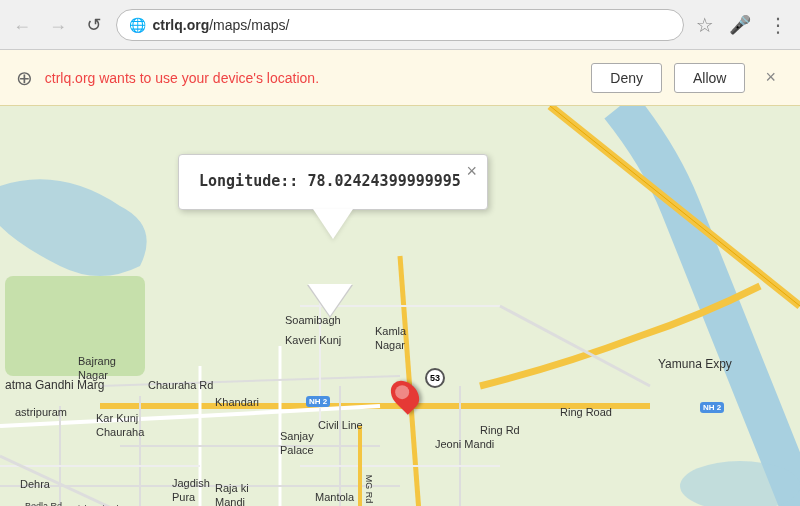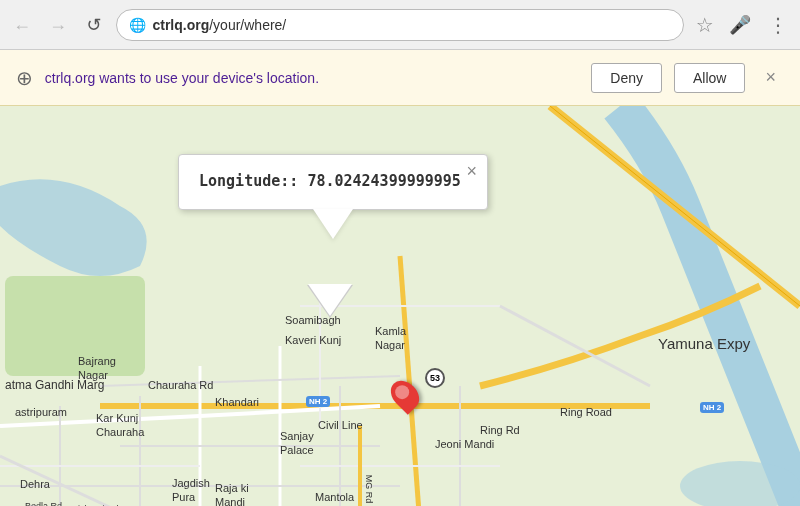--- a/index.html
+++ b/index.html
@@ -47,21 +47,21 @@
     .permission-banner {
       background: #fef9e7;
       border-bottom: 1px solid #e0d6a0;
       height: 56px;
       display: flex;
       align-items: center;
       padding: 0 16px;
       gap: 12px;
     }
     .perm-icon { font-size: 20px; color: #666; flex-shrink: 0; }
-    .perm-text { flex: 1; font-size: 14px; color: #4c1d95; }
+    .perm-text { flex: 1; font-size: 14px; color: #ef4444; }
     .perm-deny-btn {
       padding: 6px 18px;
       border: 1px solid #aaa;
       background: white;
       border-radius: 3px;
       font-size: 14px;
       cursor: pointer;
       color: #333;
     }
     .perm-allow-btn {
@@ -165,21 +165,21 @@
 <body>
 
 <div class="browser-chrome">
   <button class="nav-btn disabled">←</button>
   <button class="nav-btn disabled">→</button>
   <button class="nav-btn">↺</button>
 
   <div class="address-bar">
     <span class="globe-icon">🌐</span>
     <span class="url-text">
-      <span class="domain">ctrlq.org</span><span>/your/where/</span>
+      <span class="domain">ctrlq.org</span><span>/maps/maps/</span>
     </span>
   </div>
 
   <div class="address-bar-actions">
     <button style="border:none;background:none;font-size:20px;color:#888;cursor:pointer;">☆</button>
     <button style="border:none;background:none;font-size:18px;color:#888;cursor:pointer;">🎤</button>
     <button style="border:none;background:none;font-size:20px;color:#666;cursor:pointer;">⋮</button>
   </div>
 </div>
 
@@ -251,21 +251,21 @@
   <div class="label" style="left:96px;top:305px;line-height:1.3">Kar Kunj<br>Chauraha</div>
   <div class="label" style="left:280px;top:323px;line-height:1.3">Sanjay<br>Palace</div>
   <div class="label" style="left:318px;top:313px">Civil Line</div>
   <div class="label" style="left:435px;top:332px">Jeoni Mandi</div>
   <div class="label" style="left:172px;top:370px;line-height:1.3">Jagdish<br>Pura</div>
   <div class="label" style="left:215px;top:375px;line-height:1.3">Raja ki<br>Mandi</div>
   <div class="label" style="left:315px;top:385px">Mantola</div>
   <div class="label" style="left:72px;top:398px;font-size:9px">Bichpuri Rd</div>
   <div class="label" style="left:560px;top:300px">Ring Road</div>
   <div class="label" style="left:480px;top:318px">Ring Rd</div>
-  <div class="label" style="left:658px;top:229px;font-size:15px">Yamuna Expy</div>
+  <div class="label" style="left:658px;top:251px;font-size:12px">Yamuna Expy</div>
   <div class="label" style="left:355px;top:378px;font-size:9px;transform:rotate(90deg)">MG Rd</div>
 
   <div class="nh-shield" style="left:306px;top:290px">NH 2</div>
   <div class="nh-shield" style="left:700px;top:296px">NH 2</div>
 
   <div style="position:absolute;left:425px;top:262px;width:20px;height:20px;border-radius:50%;border:2px solid #555;background:white;display:flex;align-items:center;justify-content:center;font-size:9px;font-weight:bold;">53</div>
 
   <div class="map-pin" style="left:393px;bottom:95px;">
     <div style="width:24px;height:32px;background:#e53935;border-radius:50% 50% 50% 0;transform:rotate(-45deg);position:relative;box-shadow:2px 2px 4px rgba(0,0,0,0.3);">
       <div style="position:absolute;top:5px;left:5px;width:14px;height:14px;background:rgba(255,255,255,0.4);border-radius:50%;"></div>

